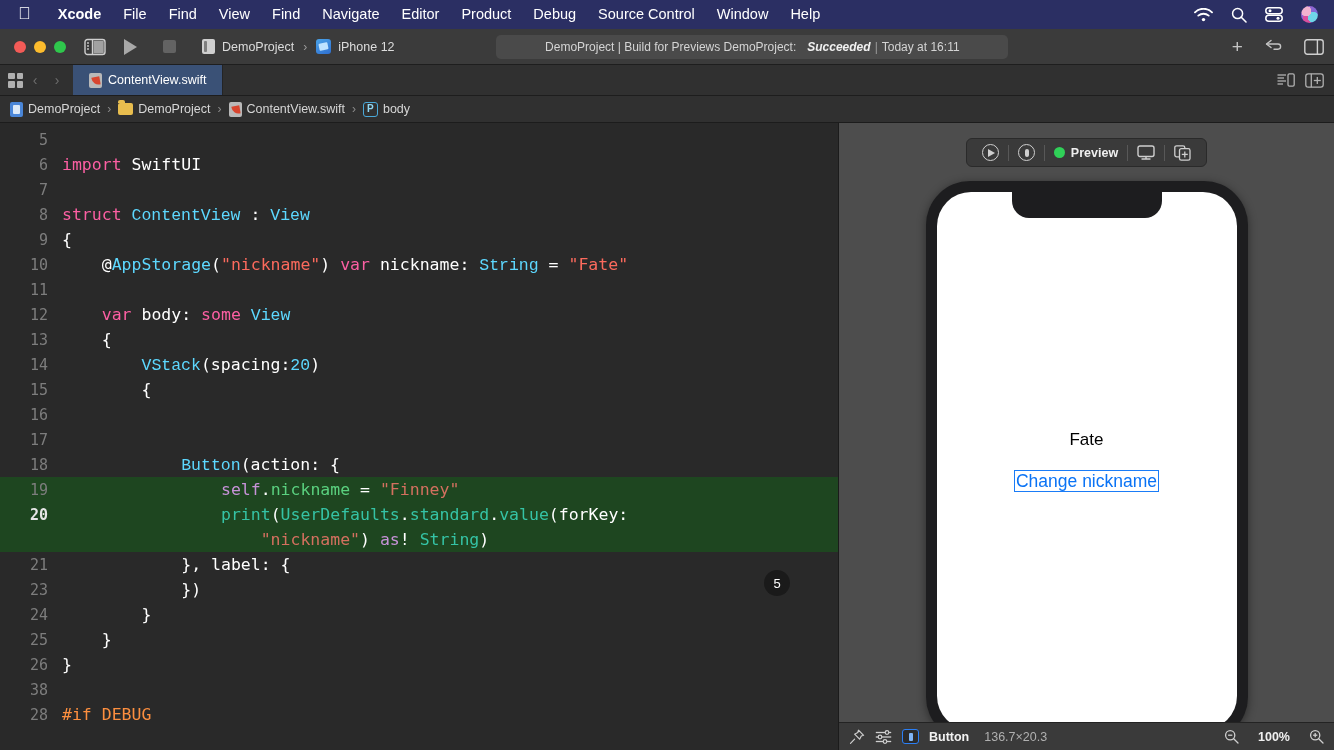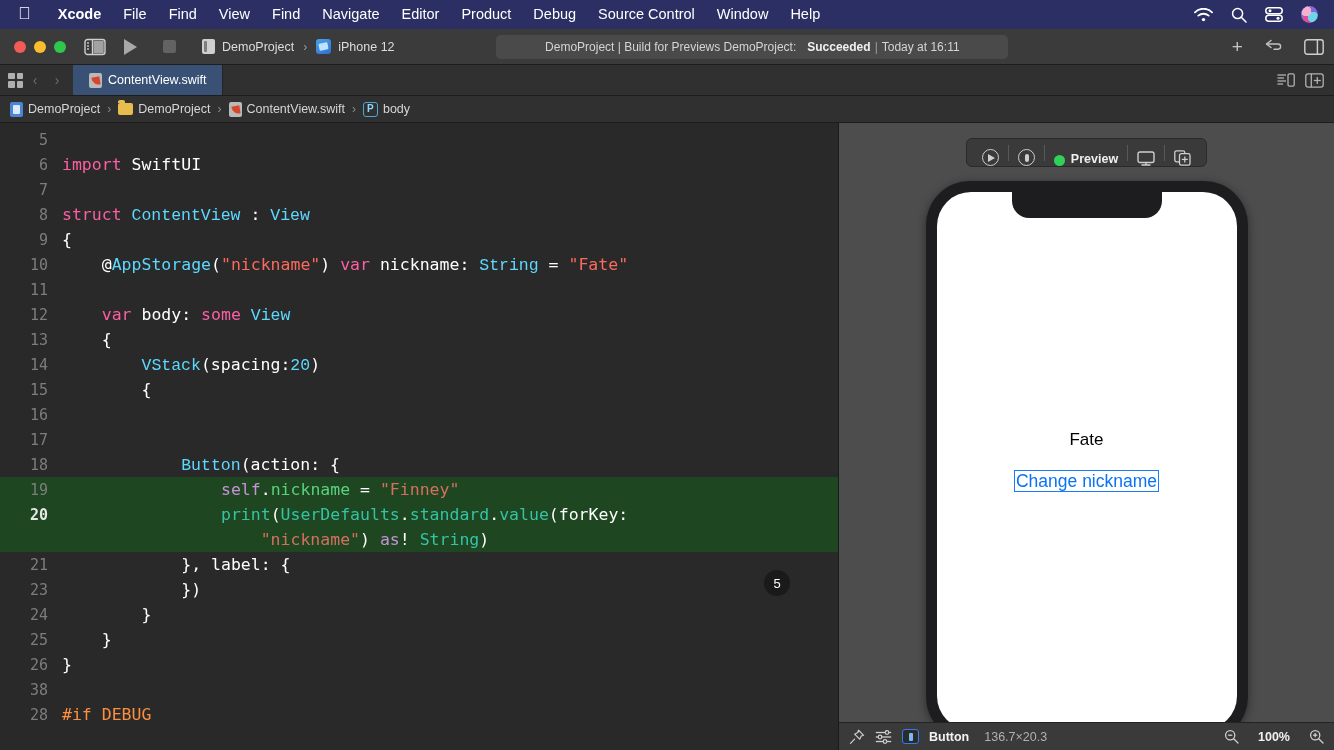--- a/index.html
+++ b/index.html
@@ -216,21 +216,21 @@
     margin-top:15px;
     height:29px;
     background:#3a3a3a;
     border:1px solid #2a2a2a;
     border-radius:6px;
     display:flex;align-items:center;
     padding:0 6px;
     gap:0;
   }
   #preview-toolbar .pt-item{
-    display:flex;align-items:flex-end;justify-content:center;
+    display:flex;align-items:center;justify-content:center;
     padding:0 9px;height:100%;cursor:default;
   }
   #preview-toolbar .divider{width:1px;height:16px;background:#585858;}
   .ring-ic{width:17px;height:17px;border:1.5px solid #cfcfcf;border-radius:50%;position:relative;}
   .ring-ic .tri{
     position:absolute;left:5.5px;top:3.7px;width:0;height:0;
     border-left:7px solid #cfcfcf;border-top:4.3px solid transparent;border-bottom:4.3px solid transparent;
   }
   .ring-ic .pill{
     position:absolute;left:6px;top:3.5px;width:4px;height:8.5px;
@@ -369,21 +369,21 @@
   <span class="scheme">
     <span class="proj-ic"></span>
     <span>DemoProject</span>
     <span class="chev">›</span>
     <span class="dev-ic"></span>
     <span>iPhone 12</span>
   </span>
 
   <div id="status-field">
     <span>DemoProject | Build for Previews DemoProject:</span>
-    <span class="bld" style="margin-left:11px;">Succeeded</span>
+    <span class="bld" style="margin-left:11px;font-style:italic;">Succeeded</span>
     <span class="sep">|</span>
     <span>Today at 16:11</span>
   </div>
 
   <span class="tb-right">
     <span class="plus-ic">+</span>
     <span class="arrow-ic">
       <svg width="17" height="13" viewBox="0 0 17 13">
         <path d="M6 1.5 L1.5 5 L6 8.5" fill="none" stroke="#c4c4c4" stroke-width="1.4" stroke-linecap="round" stroke-linejoin="round"></path>
         <path d="M1.8 5 H13 a2.6 2.6 0 0 1 0 5.2 H9" fill="none" stroke="#c4c4c4" stroke-width="1.4" stroke-linecap="round"></path>

